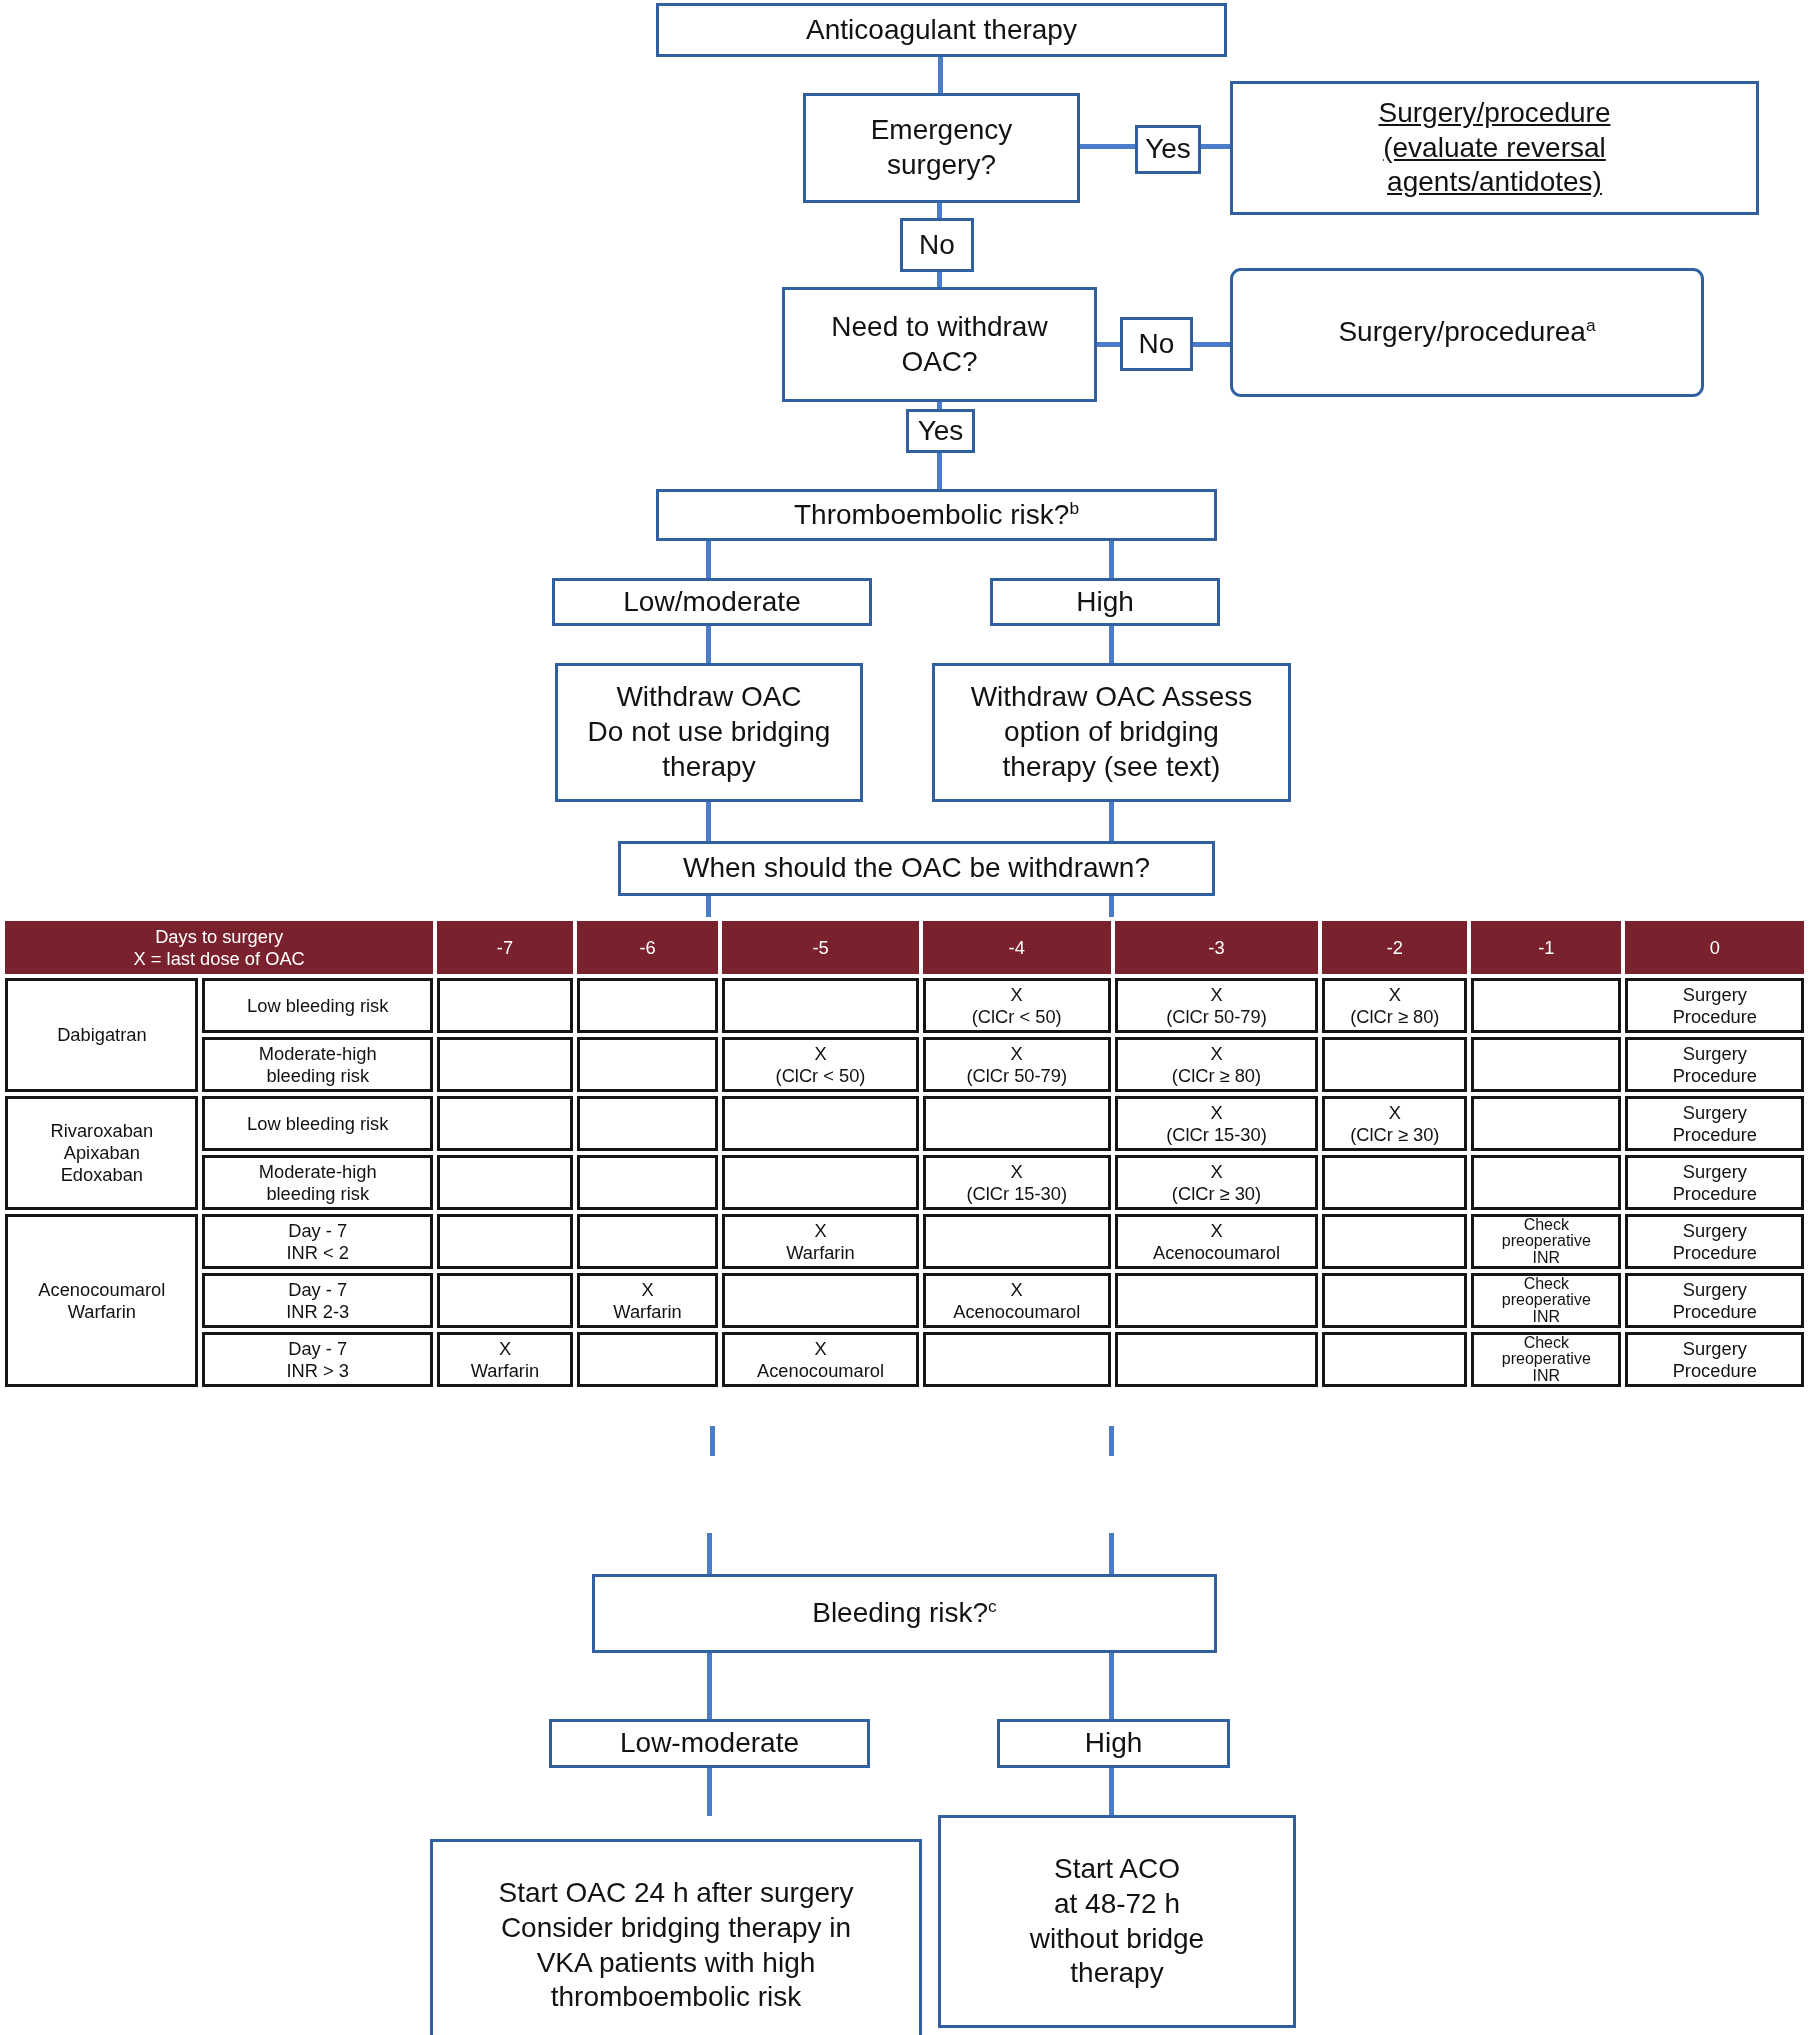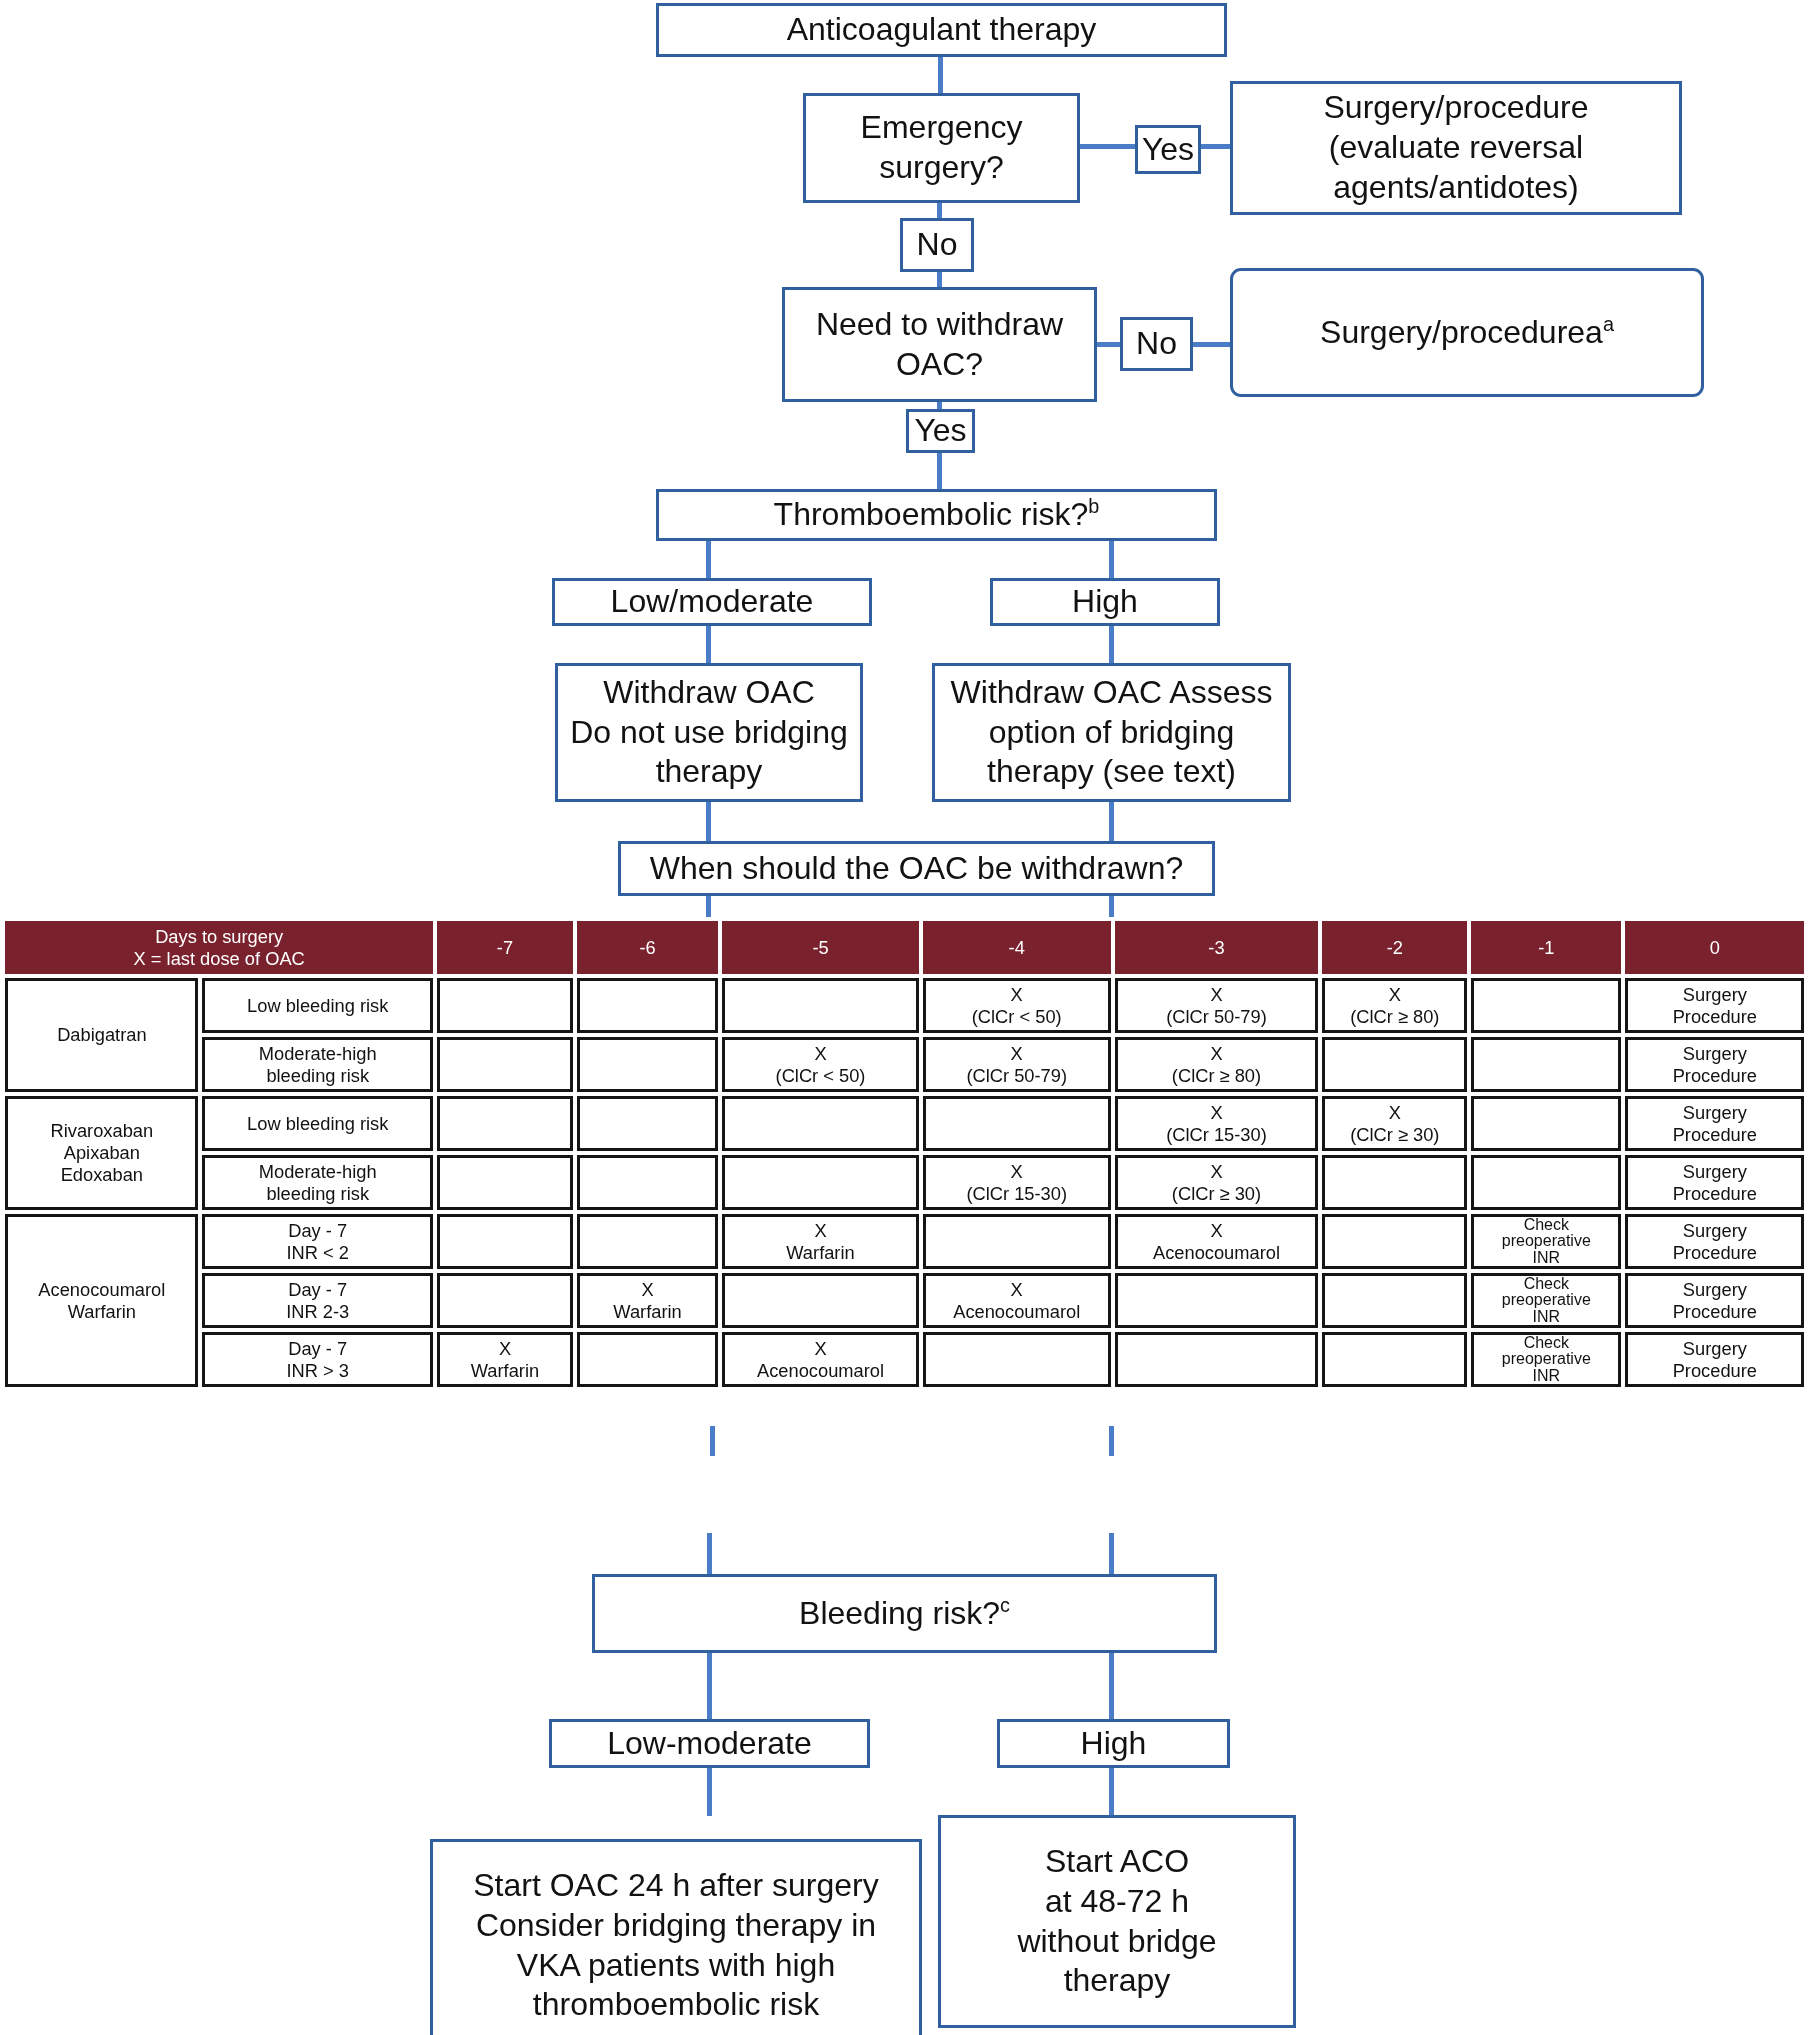--- a/index.html
+++ b/index.html
@@ -13,21 +13,21 @@
   body{font-family:"Liberation Sans", sans-serif;color:var(--ink);}
   #canvas{position:relative;width:1810px;height:2035px;background:#ffffff;overflow:hidden;}
 
   
   .node{
     position:absolute;
     background:#ffffff;
     border:3.2px solid var(--border);
     display:flex;align-items:center;justify-content:center;
     text-align:center;
-    font-size:32px;line-height:1.24;
+    font-size:28px;line-height:1.24;
     box-sizing:border-box;
     z-index:3;
   }
   .node .txt{white-space:pre-line;}
   .node.thick{border-width:3.8px;}
   sup.fn{font-size:0.62em;vertical-align:super;line-height:0;}
 
   
   .vl{position:absolute;width:5px;background:var(--line);z-index:1;}
   .hl{position:absolute;height:5px;background:var(--line);z-index:1;}
@@ -86,21 +86,21 @@
 
   <div class="node" style="left:803px;top:93px;width:277px;height:110px;">
     <span class="txt">Emergency
 surgery?</span>
   </div>
 
   <div class="node" style="left:1135px;top:125px;width:66px;height:49px;">
     <span class="txt">Yes</span>
   </div>
 
-  <div class="node thick" style="left:1230px;top:81px;width:452px;height:134px;">
+  <div class="node thick" style="left:1230px;top:81px;width:529px;height:134px;text-decoration:underline;">
     <span class="txt">Surgery/procedure
 (evaluate reversal
 agents/antidotes)</span>
   </div>
 
   <div class="node" style="left:900px;top:218px;width:74px;height:54px;">
     <span class="txt">No</span>
   </div>
 
   <div class="node" style="left:782px;top:287px;width:315px;height:115px;">

